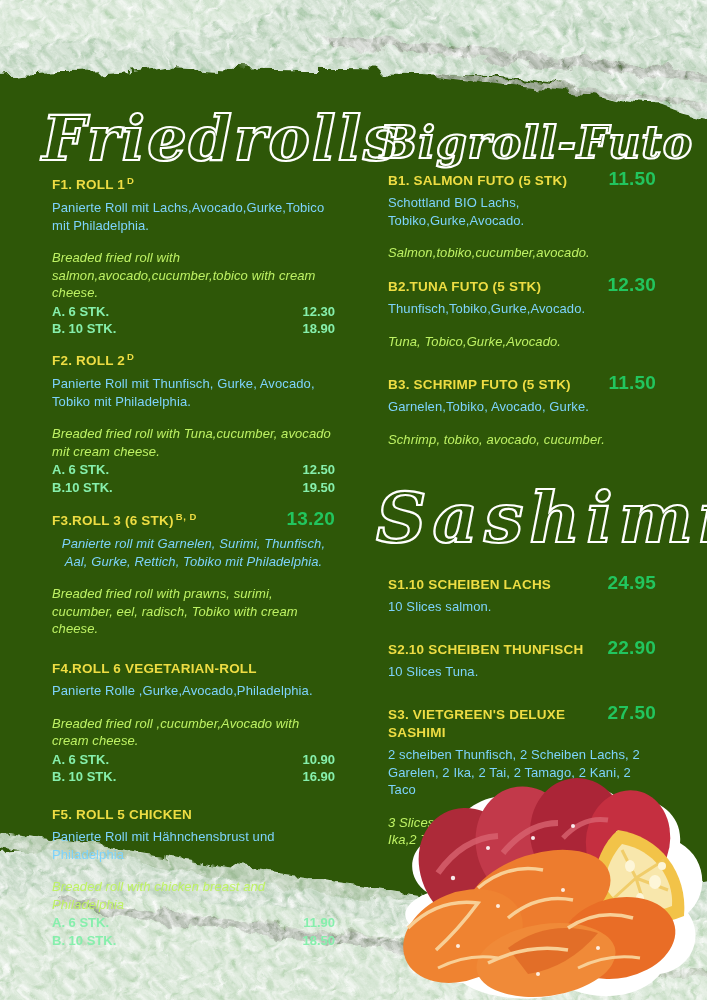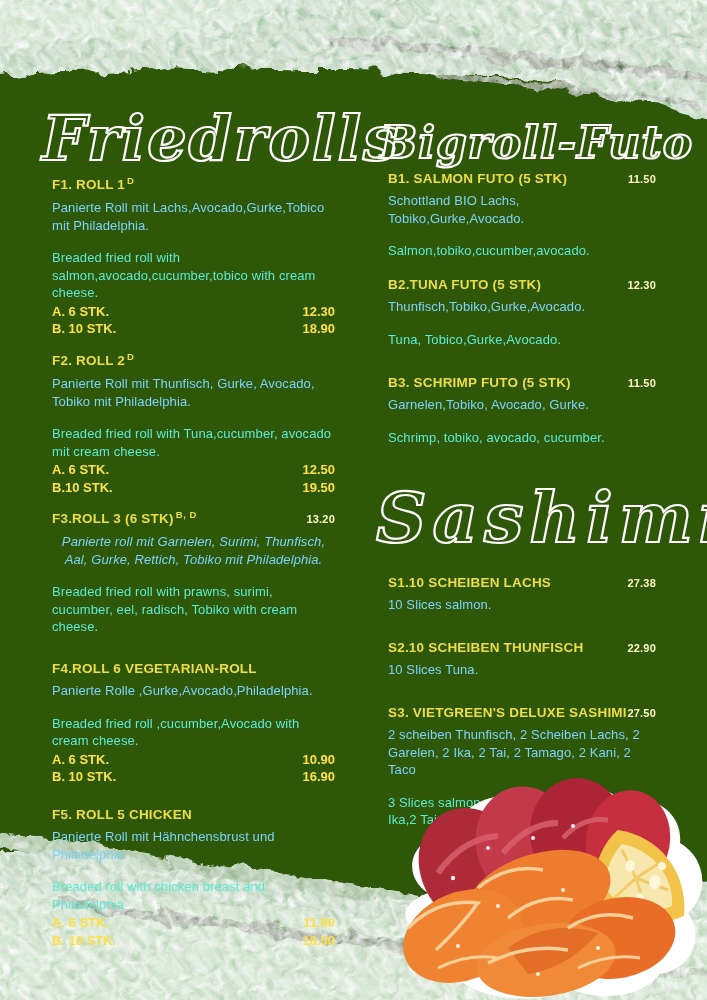--- a/index.html
+++ b/index.html
@@ -11,26 +11,26 @@
           white-space:nowrap;line-height:1;}
   .title-friedrolls{left:42px;top:66px;font-size:62px;letter-spacing:2px;}
   .title-bigroll{left:380px;top:92px;font-size:44px;letter-spacing:1px;text-align:right;}
   .title-sashimi{left:376px;top:436px;font-size:70px;letter-spacing:6px;}
   .item{position:absolute;z-index:2;margin-top:20px;}
   .lcol{left:52px;width:283px;}
   .rcol{left:388px;width:268px;}
   .head{display:flex;align-items:baseline;color:#eedd43;font-weight:700;font-size:13.5px;letter-spacing:.2px;line-height:18px;}
   .head .sup{position:relative;top:-5px;font-size:9.5px;font-weight:600;margin-left:2px;letter-spacing:.6px;}
   .head .sp{flex:1;}
-  .head .price{color:#fef9c3;font-weight:700;font-size:11px;}
+  .head .price{color:#22c55e;font-weight:700;font-size:19px;}
   .de{color:#7dd3fc;font-size:13px;line-height:17.5px;margin:4px 0 0;letter-spacing:.1px;}
-  .en{color:#5eead4;font-size:13px;line-height:17.5px;margin:15px 0 0;letter-spacing:.1px;}
+  .en{color:#bef264;font-size:13px;line-height:17.5px;margin:15px 0 0;font-style:italic;letter-spacing:.1px;}
   .em{font-style:italic;text-align:center;}
   .opts{margin-top:1px;}
-  .opt{display:flex;justify-content:space-between;color:#fde047;font-weight:700;font-size:13px;line-height:17.5px;}
+  .opt{display:flex;justify-content:space-between;color:#86efac;font-weight:700;font-size:13px;line-height:17.5px;}
   .sashimi-art{position:absolute;left:368px;top:778px;width:339px;height:222px;z-index:4;}
 </style>
 </head>
 <body>
 
 <div class="page">
 
   <svg class="wash" style="top:0" width="707" height="140" viewBox="0 0 707 140">
     <defs>
       <filter id="rough" x="-15%" y="-15%" width="130%" height="130%">
@@ -196,21 +196,21 @@
       <span class="price">11.50</span>
     </div>
     <p class="de">Garnelen,Tobiko, Avocado, Gurke.</p>
     <p class="en">Schrimp, tobiko, avocado, cucumber.</p>
   </section>
 
   <section class="item rcol" style="top:554px">
     <div class="head">
       <span>S1.10 SCHEIBEN LACHS</span>
       <span class="sp"></span>
-      <span class="price">27.38</span>
+      <span class="price">24.95</span>
     </div>
     <p class="de">10 Slices salmon.</p>
   </section>
 
   <section class="item rcol" style="top:619px">
     <div class="head">
       <span>S2.10 SCHEIBEN THUNFISCH</span>
       <span class="sp"></span>
       <span class="price">22.90</span>
     </div>

